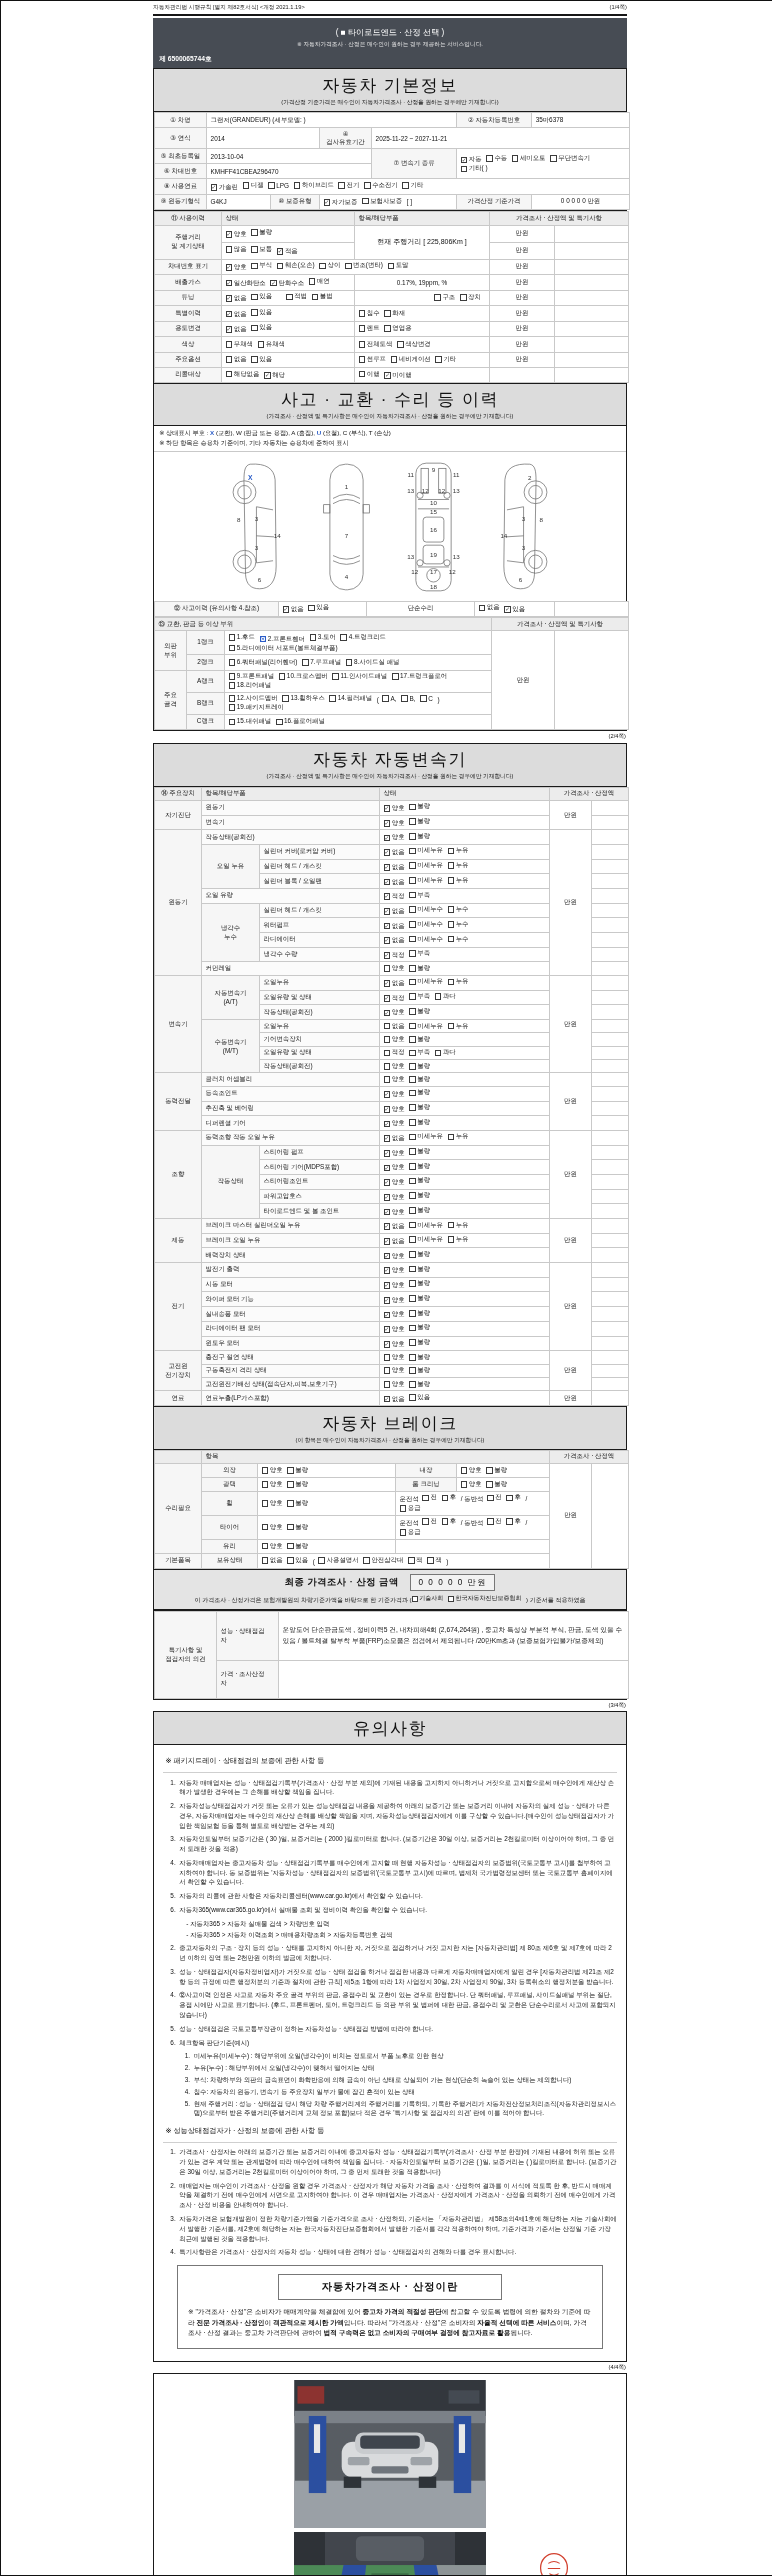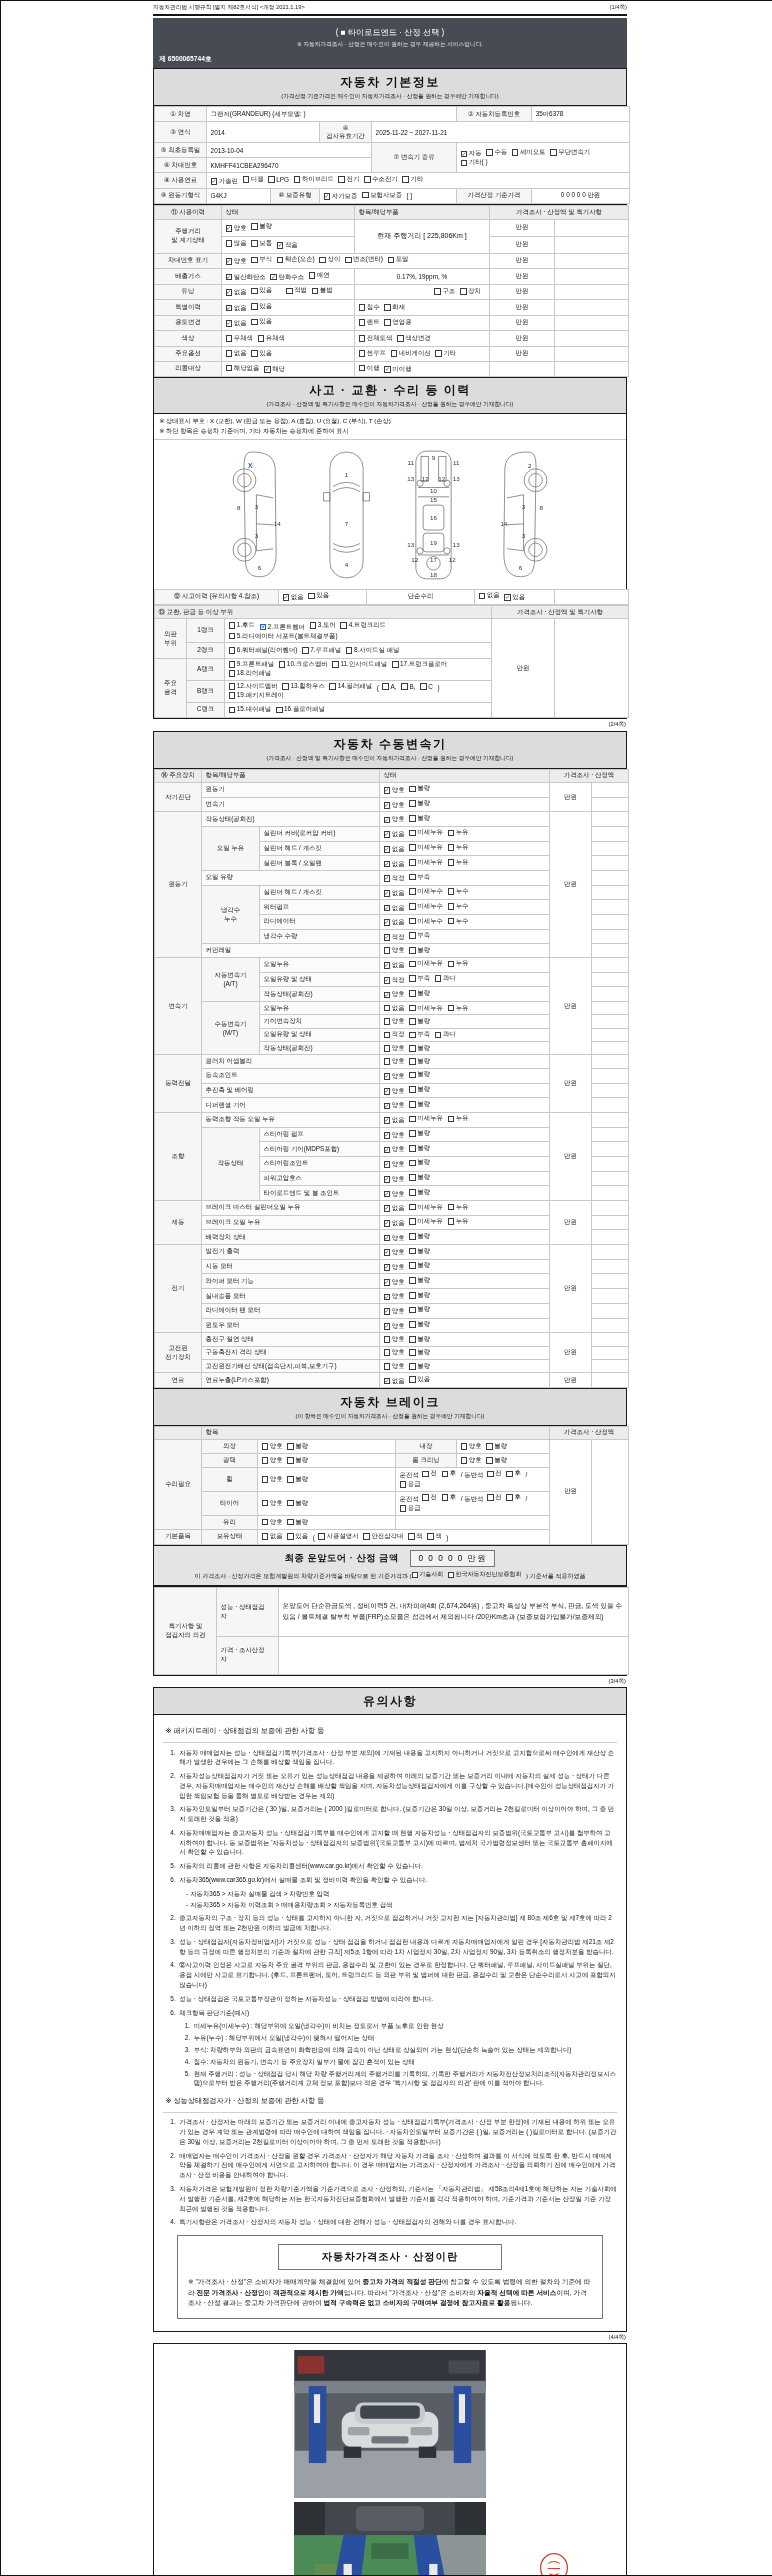--- a/index.html
+++ b/index.html
@@ -9,21 +9,21 @@
   .topnote{display:flex;justify-content:space-between;font-size:5.7px;padding-top:3.1px;color:#222;}
   .blackbar{height:2.6px;background:#161616;margin-top:1.5px;}
   .dhead{background:#474c54;color:#fff;margin-top:1.5px;padding:6.2px 6.2px 3.1px;text-align:center;}
   .dhead .t1{font-size:15.5px;font-weight:bold;letter-spacing:1px;}
   .dhead .t2{font-size:8.2px;margin-top:3.6px;}
   .dhead .t3{font-size:5.7px;margin-top:2.6px;color:#eaeaea;}
   .dhead .docno{text-align:left;font-size:6.7px;font-weight:bold;padding:6.2px 0 1px;}
   .sbox{border:1px solid #1a1a1a;background:#fff;}
   .sbox+.sbox{margin-top:-1px;}
   .shead{background:#dcdcdc;text-align:center;padding:4.6px 0 4.1px;border-bottom:1px solid #1a1a1a;}
-  .shead .st{font-size:12px;font-weight:bold;letter-spacing:1.5px;}
+  .shead .st{font-size:17px;font-weight:normal;letter-spacing:1.5px;}
   .shead .sn{font-size:5.7px;margin-top:2.1px;}
   table{border-collapse:collapse;width:100%;table-layout:fixed;}
   td{border:0.5px solid #c9c9c9;font-size:6.4px;padding:1.5px 3.6px;vertical-align:middle;background:#fff;word-break:keep-all;}
   td.lab{background:#f6f6f6;}
   td.ctr{text-align:center;}
   .kpre{white-space:pre-line;}
   .opt{display:inline-flex;align-items:center;margin-right:4.6px;white-space:nowrap;}
   .plain{margin-right:3.6px;white-space:nowrap;}
   .bx{display:inline-block;width:6.7px;height:6.7px;border:0.8px solid #3c3c3c;margin-right:1.5px;font-size:5.7px;
       line-height:5.7px;text-align:center;font-weight:bold;background:#fff;box-sizing:border-box;flex:none;}
@@ -605,21 +605,21 @@
               </tr>
   </tbody>
           </table>
         </div>
     </div>
 
     <div class="pgmark">(2/4쪽)</div>
 
     <div class="sbox">
       <div class="shead">
-        <div class="st">자동차 수동변속기</div>
+        <div class="st">자동차 자동변속기</div>
         <div class="sn">(가격조사 · 산정액 및 특기사항은 매수인이 자동차가격조사 · 산정을 원하는 경우에만 기재합니다)</div>
       </div>
       <div id="detail-table">
           <table>
   <colgroup>
               <col style="width:47px">
               <col style="width:58px">
               <col style="width:120px">
               <col style="width:170px">
               <col style="width:42px">
@@ -1311,21 +1311,21 @@
                     <span class="bx"></span>
                     <span>잭</span>
                   </span><span class="plain">)</span></td>
               </tr>
             </tbody>
           </table>
         </div>
     </div>
 
     <div class="finalbar">
-      <span class="fl">최종 운앞도어 · 산정 금액</span>
+      <span class="fl">최종 가격조사 · 산정 금액</span>
       <span class="fv">0 0 0 0 0 만원</span>
       <div class="fn" id="final-price-note"><span>이 가격조사 · 산정가격은 보험개발원의 차량기준가액을 바탕으로 한 기준가격과 (</span><span class="opt">
             <span class="bx"></span>
             <span>기술사회</span>
           </span><span class="opt">
             <span class="bx"></span>
             <span>한국자동차진단보증협회</span>
           </span><span>) 기준서를 적용하였음</span></div>
     </div>
 

